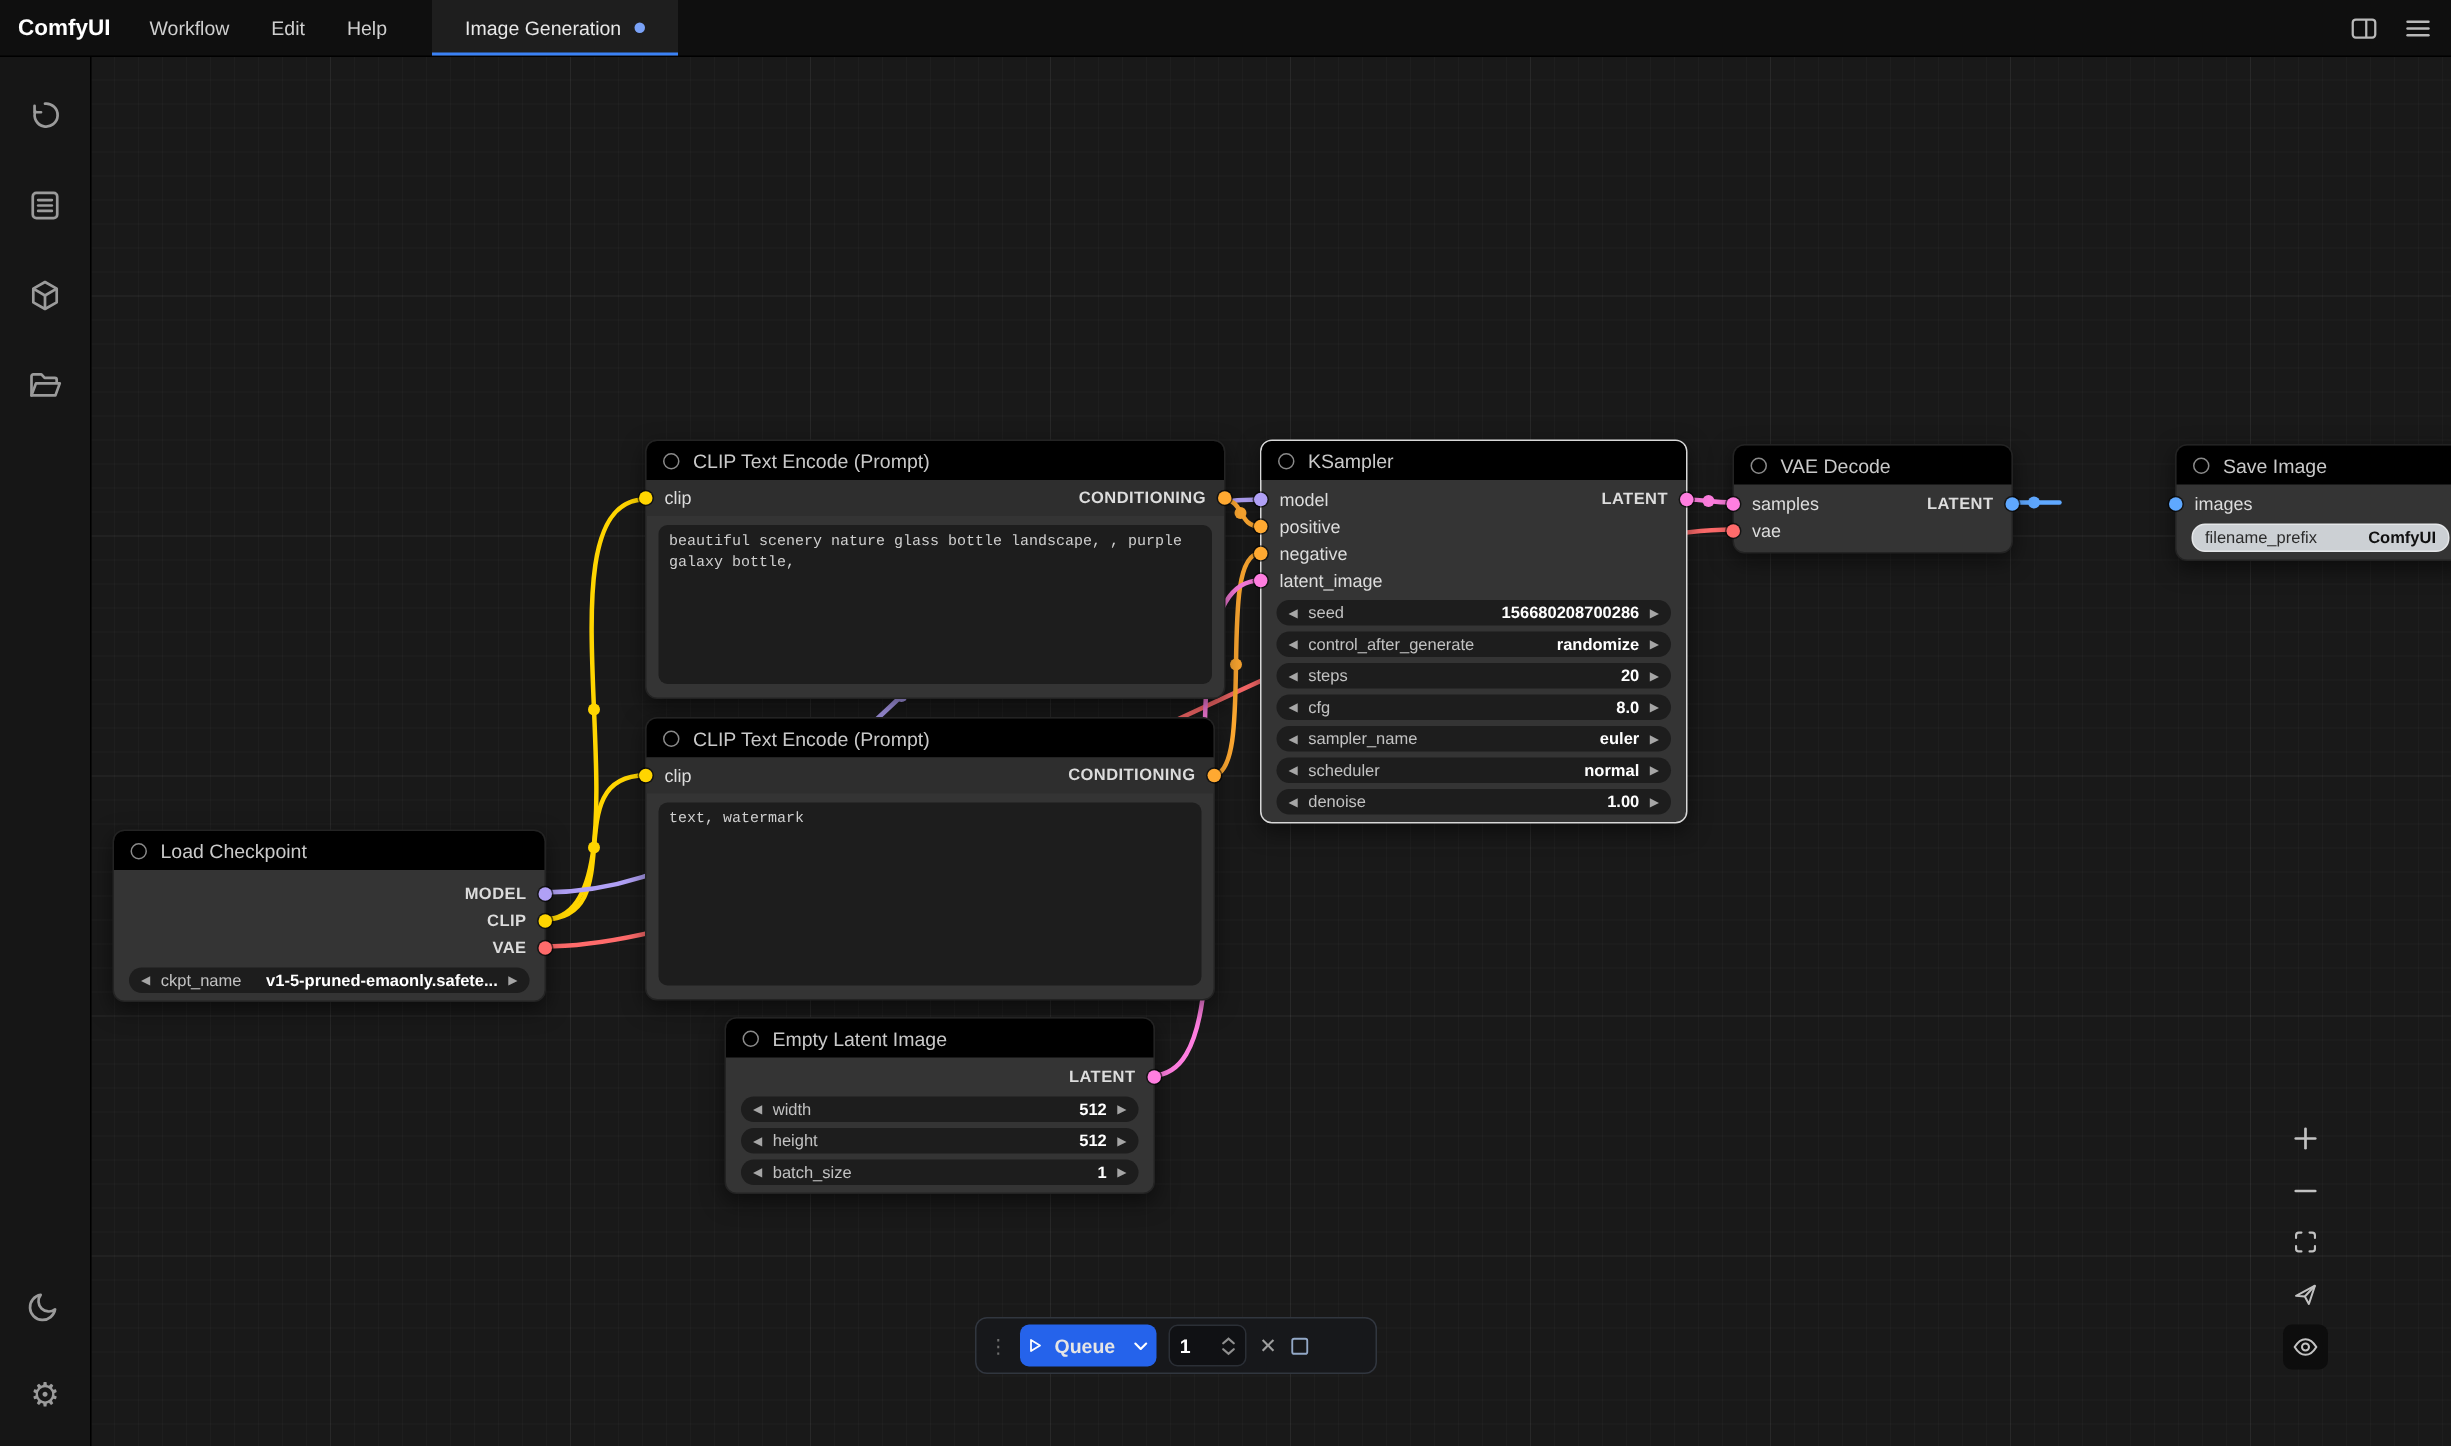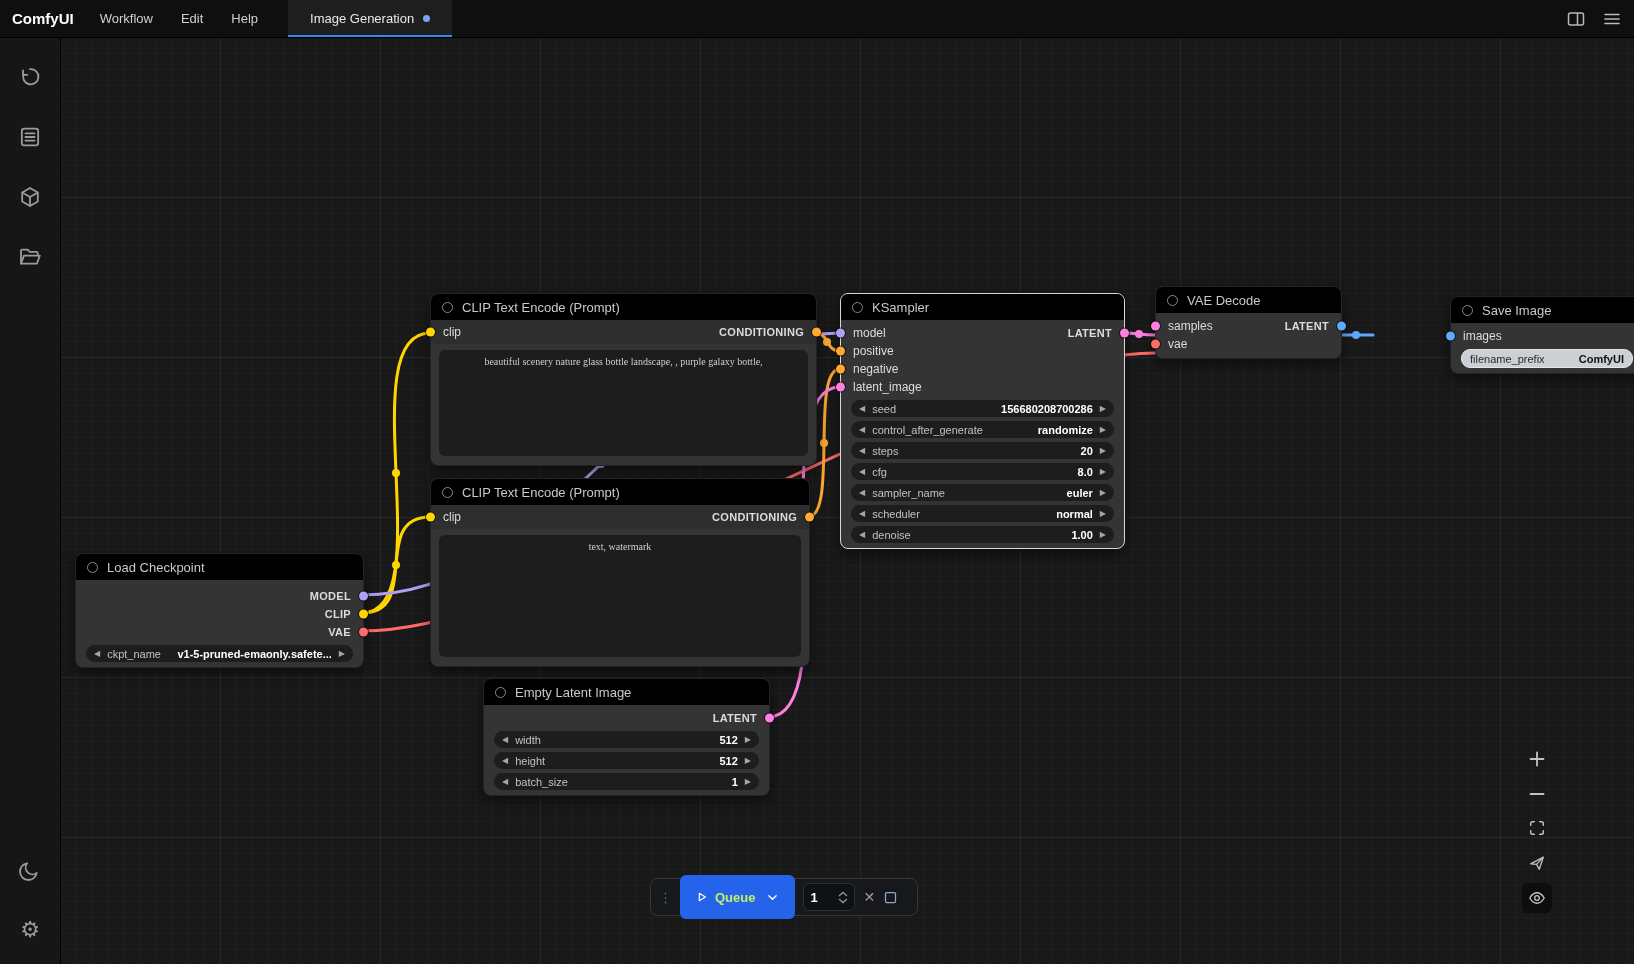--- a/index.html
+++ b/index.html
@@ -60,30 +60,30 @@
   .slabel.outl{margin-left:auto;font-weight:700;font-size:11px;letter-spacing:.3px;}
   .widget{display:flex;align-items:center;height:17px;background:#1d1d1d;border-radius:9px;
           margin:4px 10px 0;padding:0 8px;gap:7px;}
   .warr{font-size:8px;color:#a6a6a6;line-height:1;}
   .wname{font-size:11px;color:#c2c2c2;white-space:nowrap;}
   .wval{margin-left:auto;font-size:11px;font-weight:700;color:#fff;white-space:nowrap;}
   .widget.light{background:#ccd0d4;border:1px solid #e4e6e8;}
   .widget.light .wname{color:#2b2b2b;}
   .widget.light .wval{color:#101010;}
   .ptext{background:#1d1d1d;border-radius:6px;margin:6px 8px 4px;padding:5px 7px;
-         font-family:Liberation Serif, serif;font-size:10px;color:#cfcfcf;
-         white-space:pre-wrap;line-height:1.35;overflow:hidden;text-align:center;}
+         font-family:Liberation Mono, monospace;font-size:10px;color:#cfcfcf;
+         white-space:pre-wrap;line-height:1.35;overflow:hidden;}
 
   
   .queuebar{position:absolute;left:650px;top:878px;width:268px;height:38px;background:#17181b;
             border:1px solid #31363f;border-radius:8px;z-index:5;display:flex;align-items:center;
             padding:0 8px;gap:8px;box-sizing:border-box;}
   .drag-handle{color:#6d6d6d;font-size:13px;line-height:1;}
-  .queue-btn{height:44px;border-radius:6px;display:flex;align-items:center;gap:7px;padding:0 16px;
-             color:#bef264;font-size:13px;font-weight:600;}
+  .queue-btn{height:28px;border-radius:6px;display:flex;align-items:center;gap:7px;padding:0 4px;
+             color:#e5e5e5;font-size:13px;font-weight:600;}
   .queue-btn svg{display:block;}
   .count-box{height:28px;width:52px;background:#101114;border:1px solid #2b2f36;border-radius:6px;
              display:flex;align-items:center;justify-content:space-between;padding:0 6px;box-sizing:border-box;}
   .count-val{color:#fff;font-size:13px;font-weight:700;}
   .steppers{display:flex;flex-direction:column;gap:1px;color:#8f8f8f;}
   .qicon{color:#9e9e9e;font-size:14px;display:flex;align-items:center;}
 
   
   .fab{position:absolute;right:82px;z-index:5;width:30px;height:30px;display:flex;align-items:center;
        justify-content:center;color:#c2c2c2;}
@@ -303,21 +303,21 @@
     </div>
     <div class="widget">
       <span class="warr">◀</span>
       <span class="wname">denoise</span>
       <span class="wval">1.00</span>
       <span class="warr">▶</span>
     </div>
   </div>
 </div>
 
-<div class="node" style="left:1155px;top:286px;width:185px;">
+<div class="node" style="left:1155px;top:296px;width:185px;">
   <div class="nhead">
     <span class="ndot"></span>
     <span class="ntitle">VAE Decode</span>
   </div>
   <div class="nbody" style="padding-top:4px;">
     <div class="srow">
       <span class="sdot in" style="background: rgb(255, 126, 224);"></span>
       <span class="slabel">samples</span>
       <span class="slabel outl">LATENT</span>
       <span class="sdot outp" style="background: rgb(95, 168, 255);"></span>

